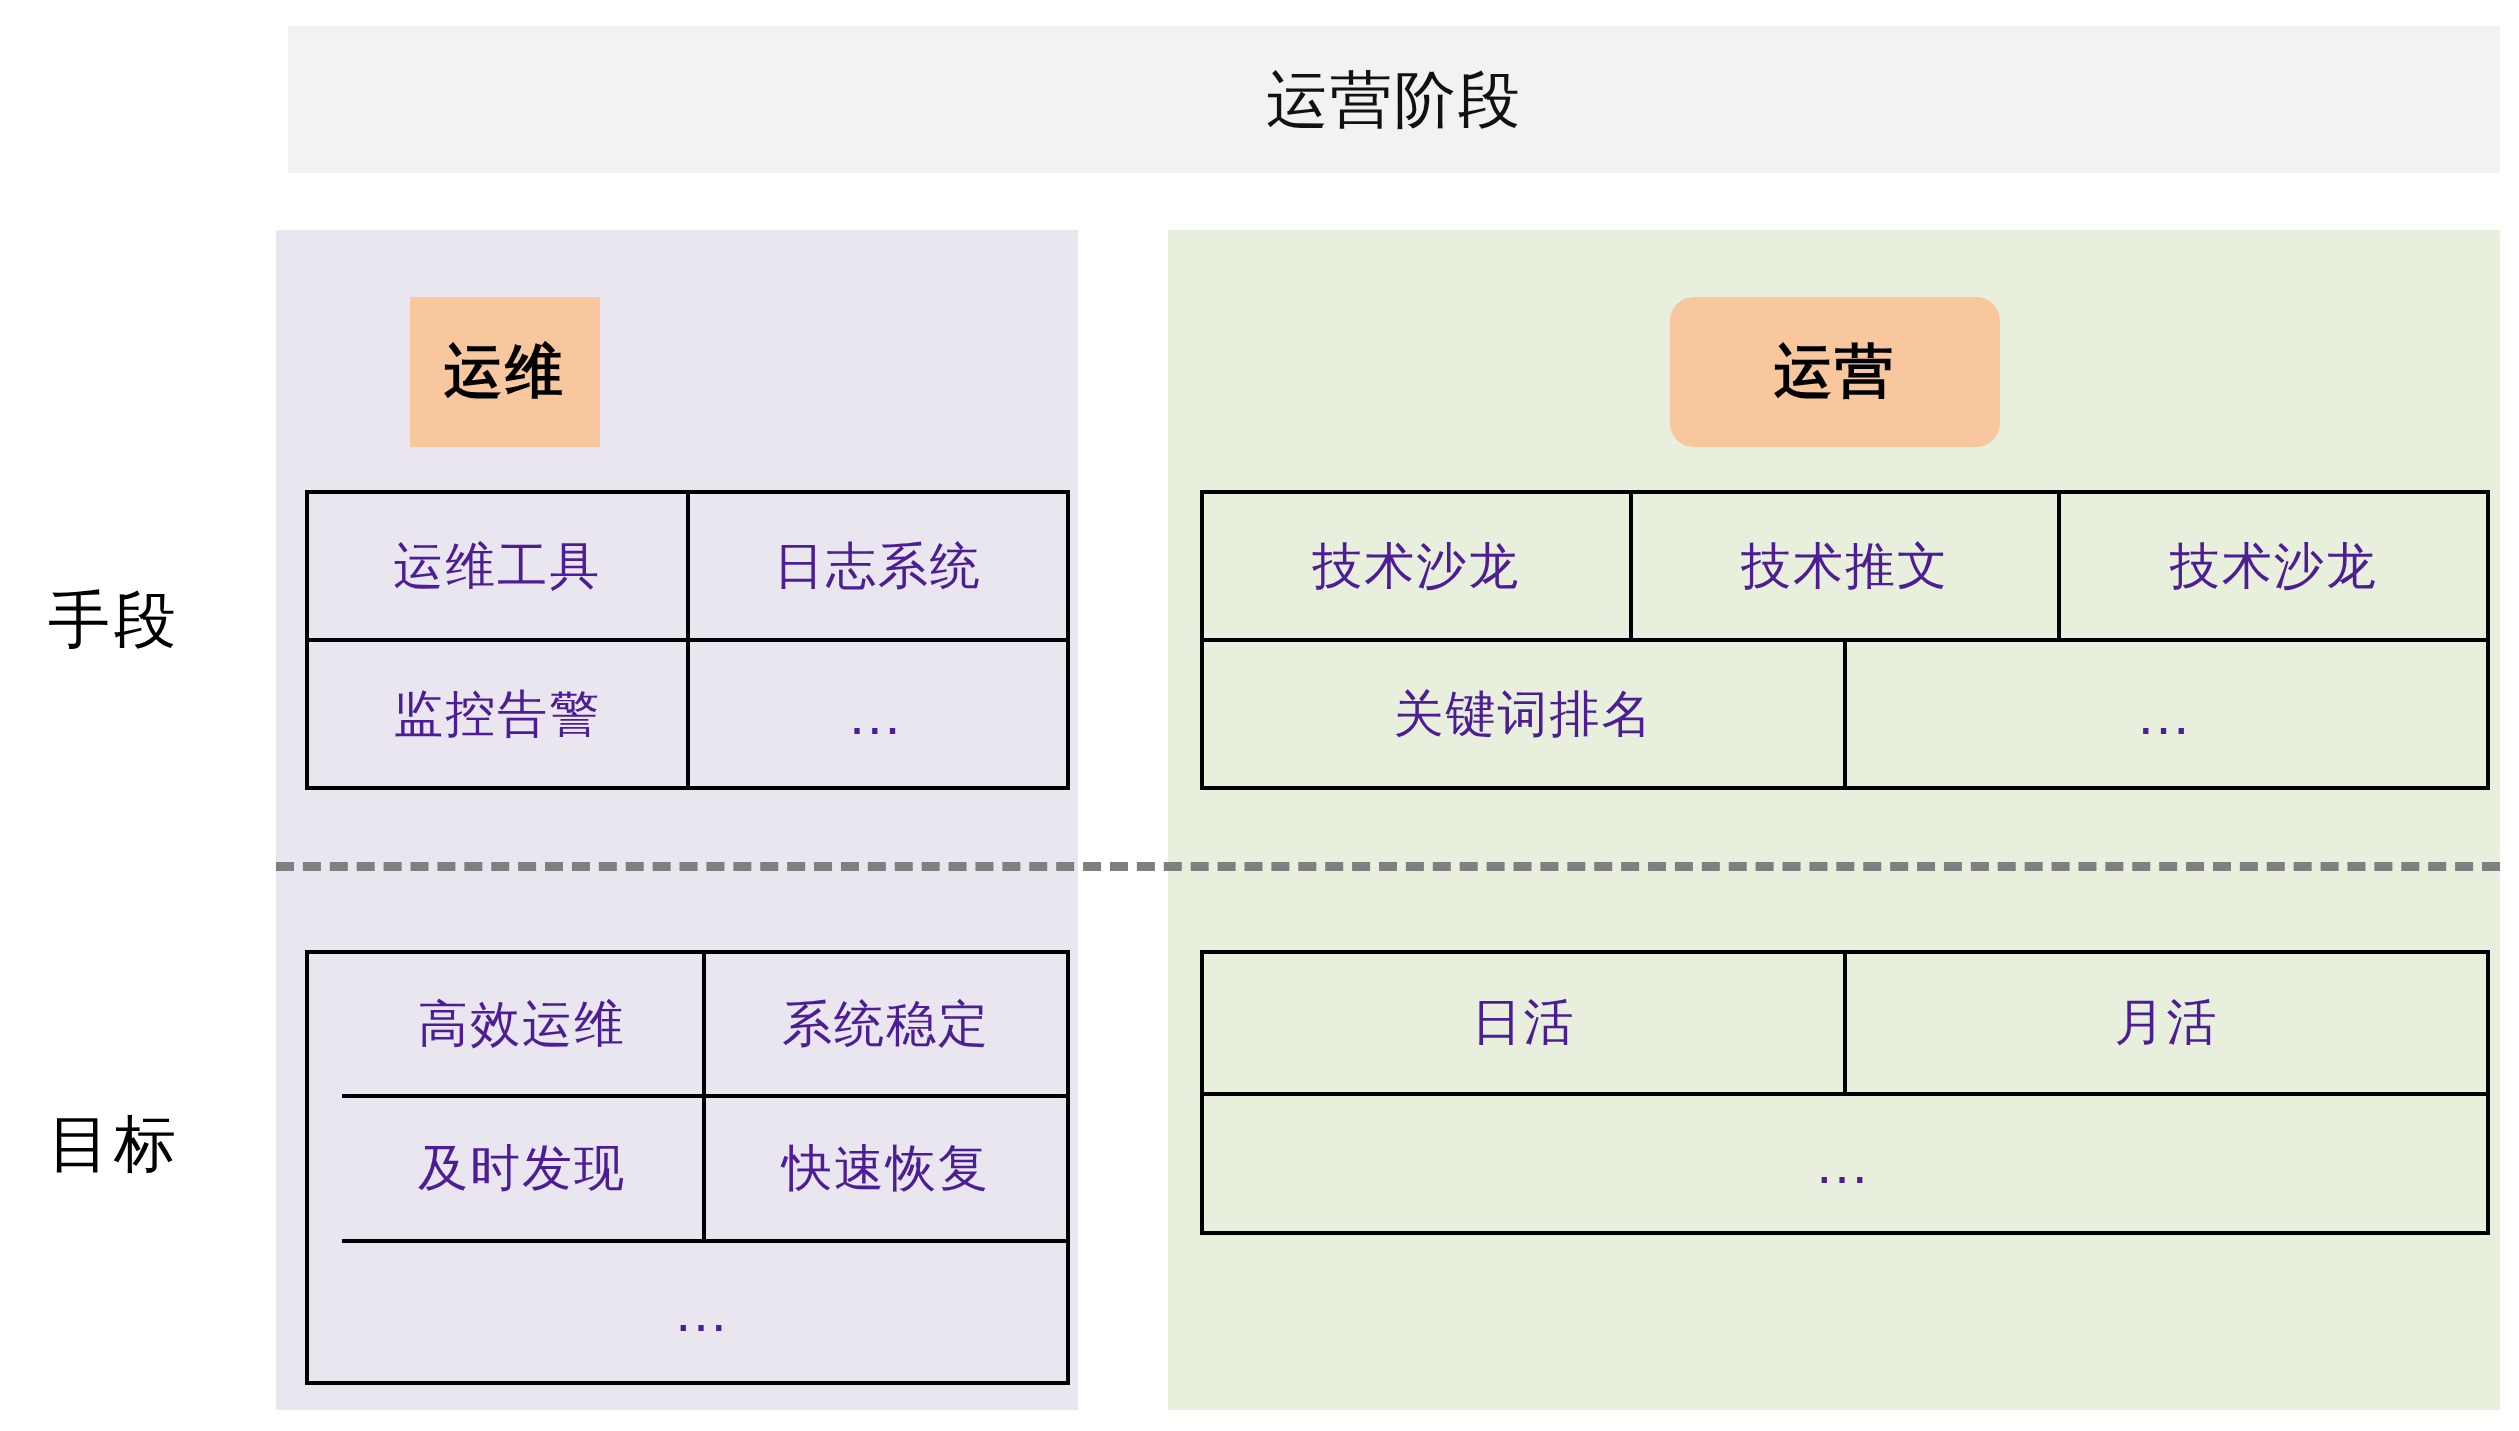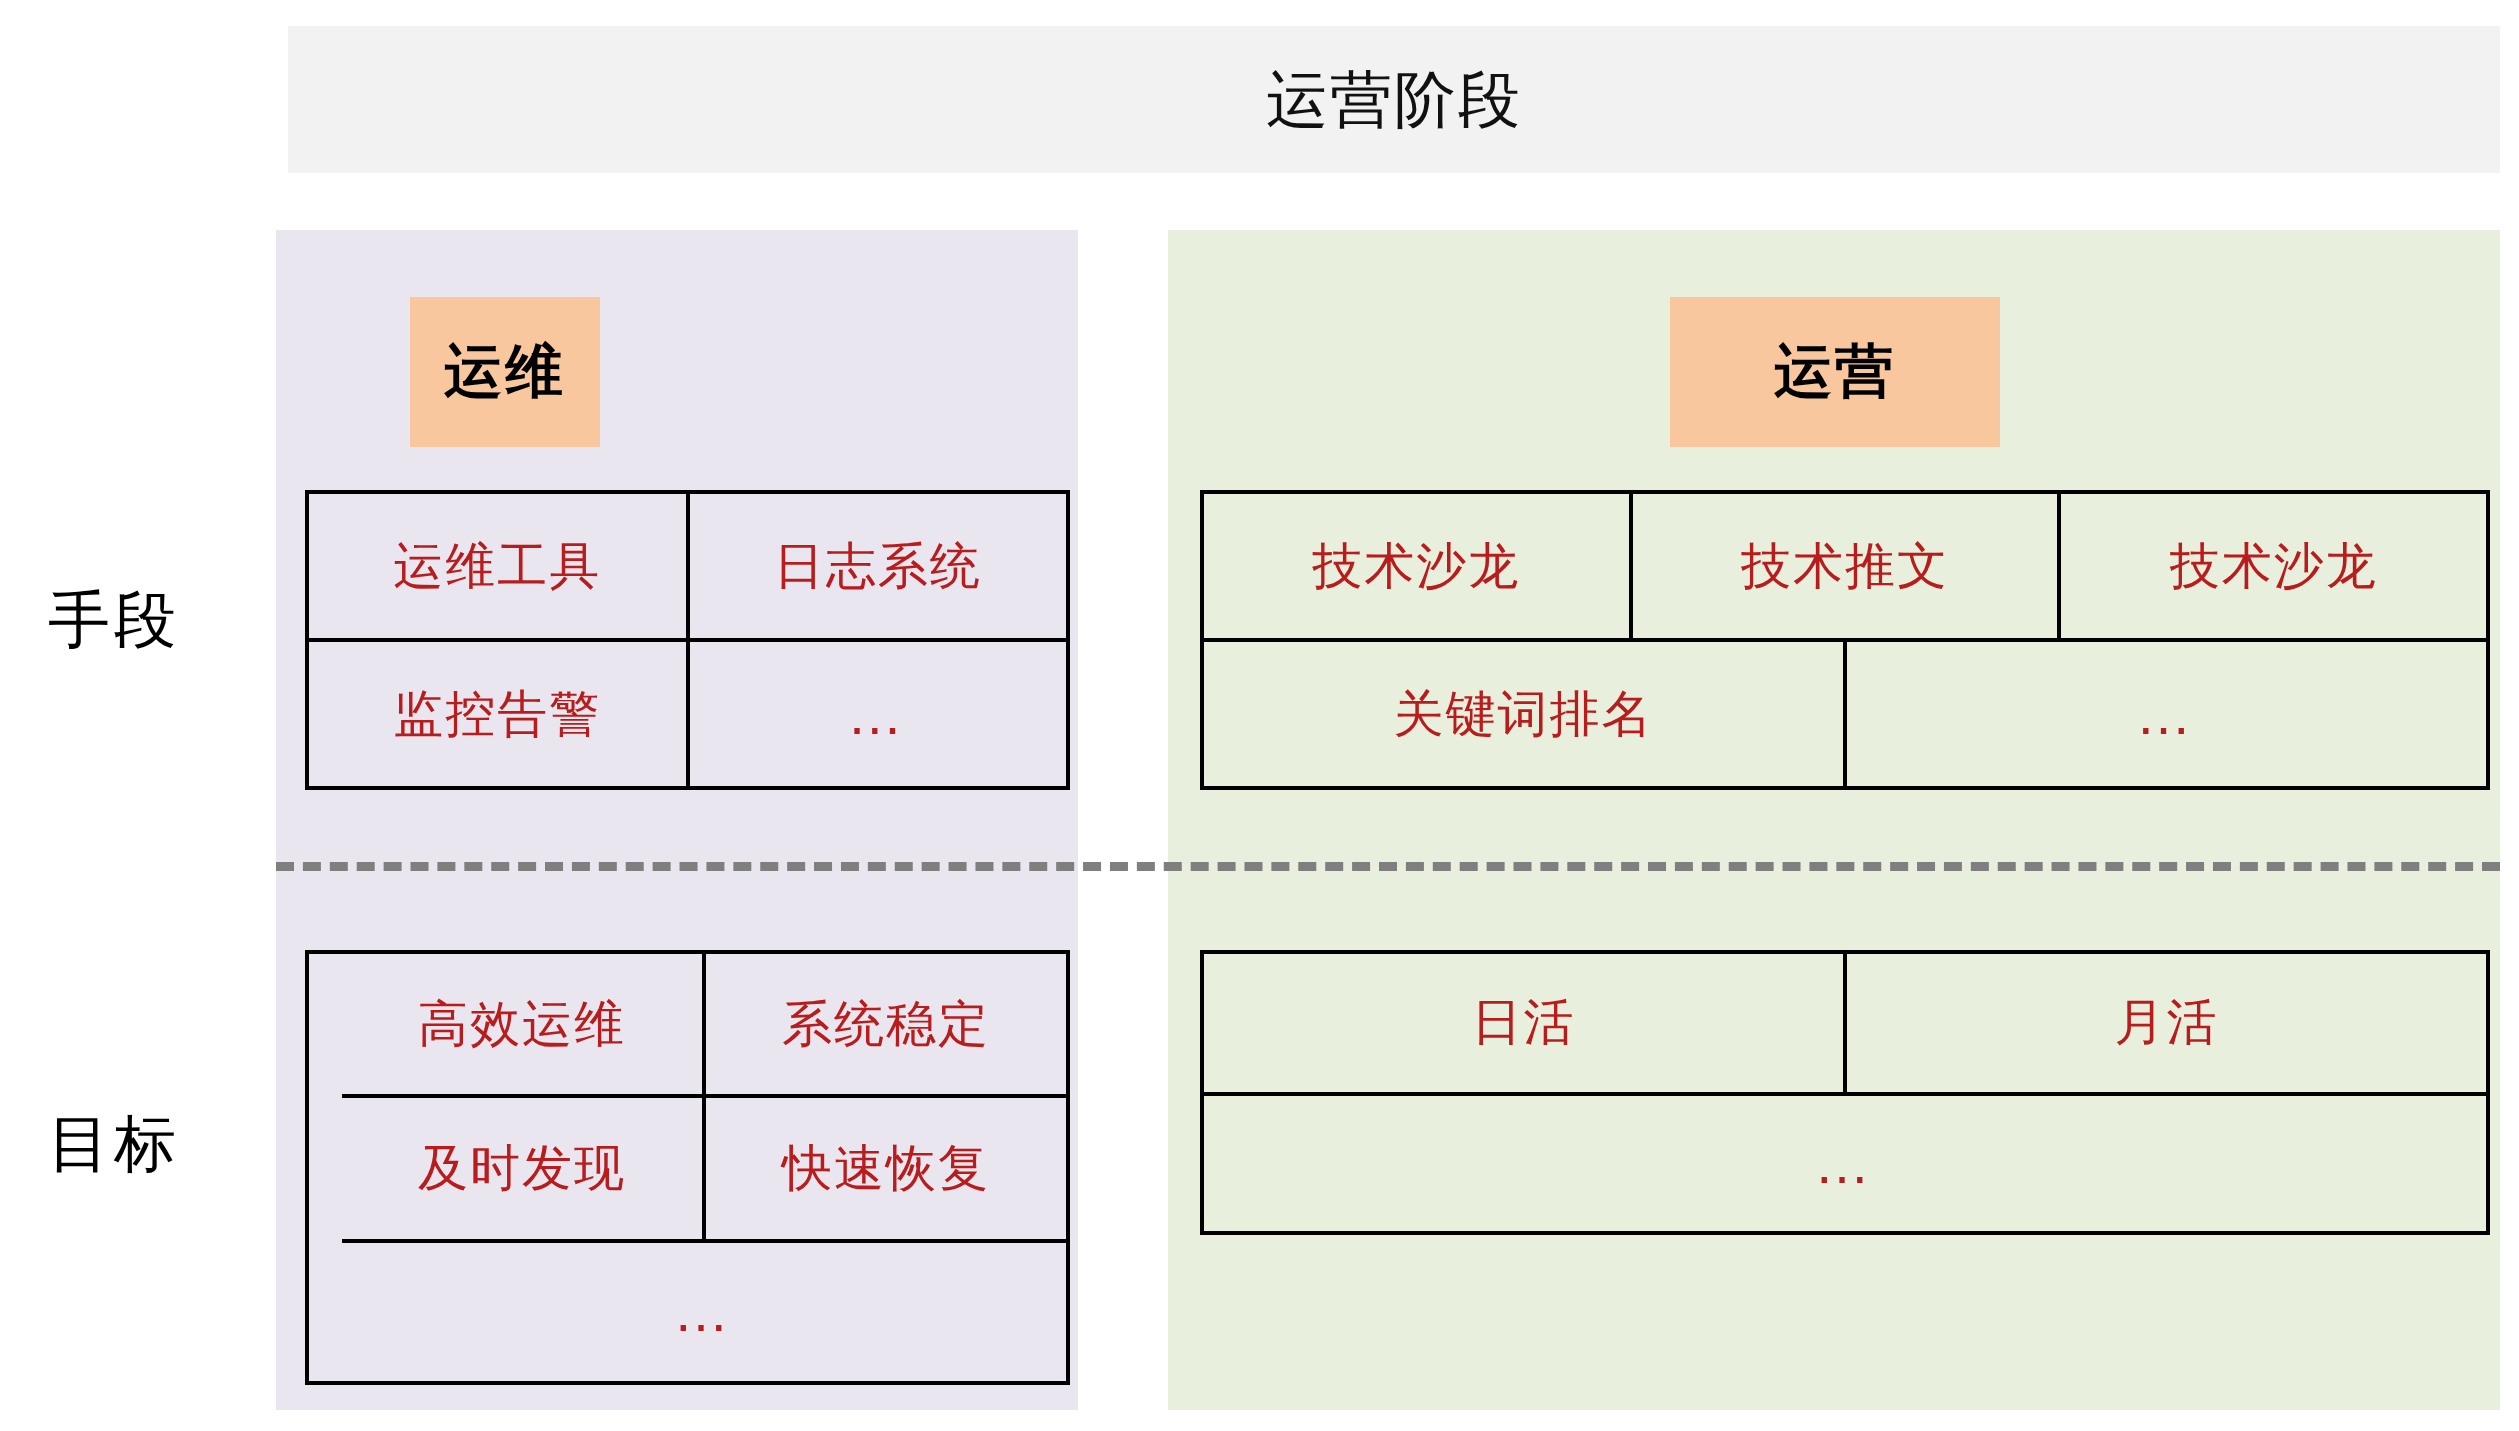--- a/index.html
+++ b/index.html
@@ -68,20 +68,21 @@
     left: 410px;
     top: 266px;
     width: 190px;
     height: 150px;
   }
   .chip-growth {
     left: 1670px;
     top: 266px;
     width: 330px;
     height: 150px;
+    border-radius: 24px;
   }
 
   
   .row-label {
     position: absolute;
     left: 48px;
     width: 220px;
     font-size: 62px;
     letter-spacing: 4px;
     color: #000000;
@@ -115,21 +116,21 @@
   .grid-row + .grid-row {
     border-top: 4px solid #000000;
   }
   .grid-cell {
     flex: 1 1 0;
     display: flex;
     align-items: center;
     justify-content: center;
     font-size: 50px;
     letter-spacing: 2px;
-    color: #b91c1c;
+    color: #4c1d95;
     box-sizing: border-box;
   }
   .grid-cell + .grid-cell {
     border-left: 4px solid #000000;
   }
   .grid-cell.ellipsis {
     font-size: 56px;
     letter-spacing: 6px;
   }
 

